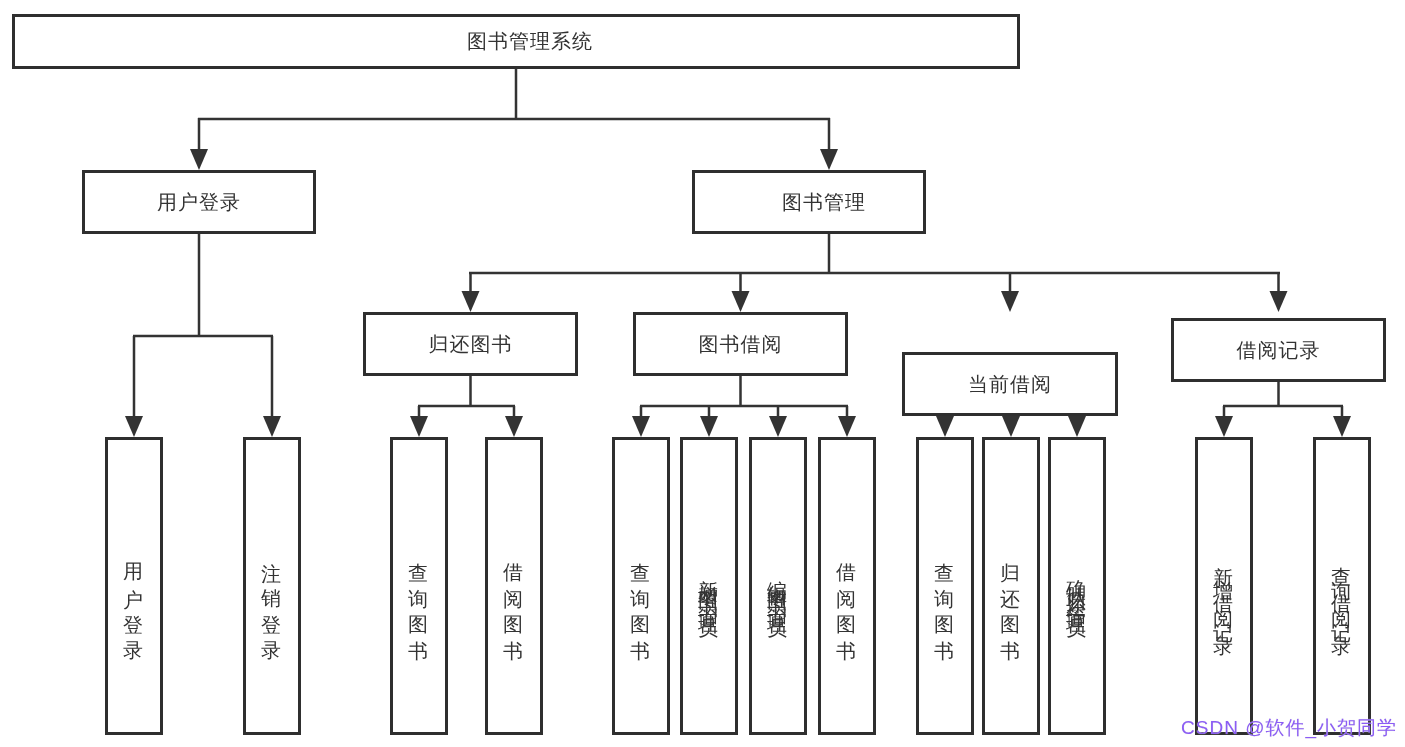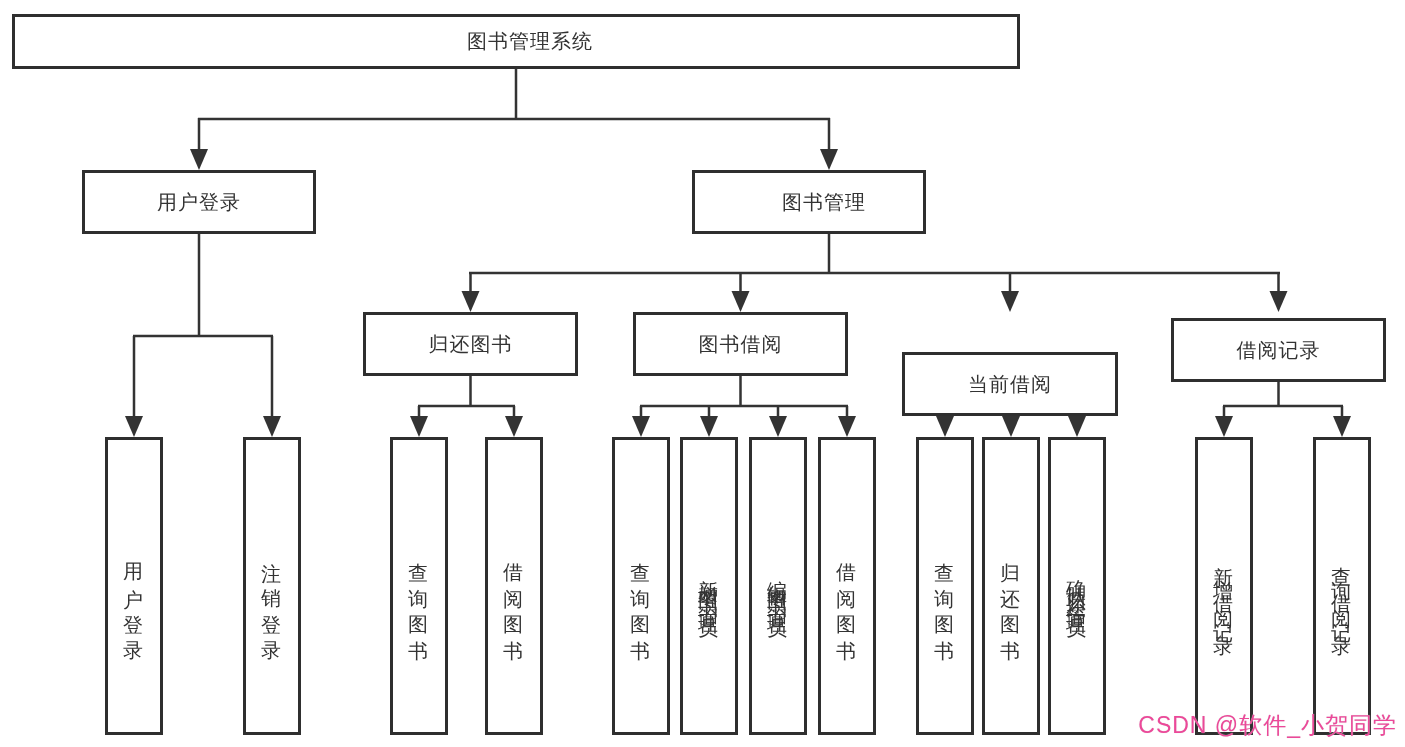--- a/index.html
+++ b/index.html
@@ -80,22 +80,22 @@
   .leaf.x-bw4 { left: 818px; }
   .leaf.x-cb1 { left: 916px; }
   .leaf.x-cb2 { left: 982px; }
   .leaf.x-cb3 { left: 1048px; }
   .leaf.x-rc1 { left: 1195px; }
   .leaf.x-rc2 { left: 1313px; }
   .watermark {
     position: absolute;
     right: 8px;
     bottom: 6px;
-    font-size: 23px;
-    color: #ec4899;
+    font-size: 19px;
+    color: #8b5cf6;
     text-shadow: 0 0 1px #dddddd;
     letter-spacing: 1px;
     z-index: 5;
     pointer-events: none;
   }
   .line { stroke: #333333; stroke-width: 2.5; fill: none; }
   .head { fill: #333333; stroke: none; }
 </style>
 </head>
 <body>

